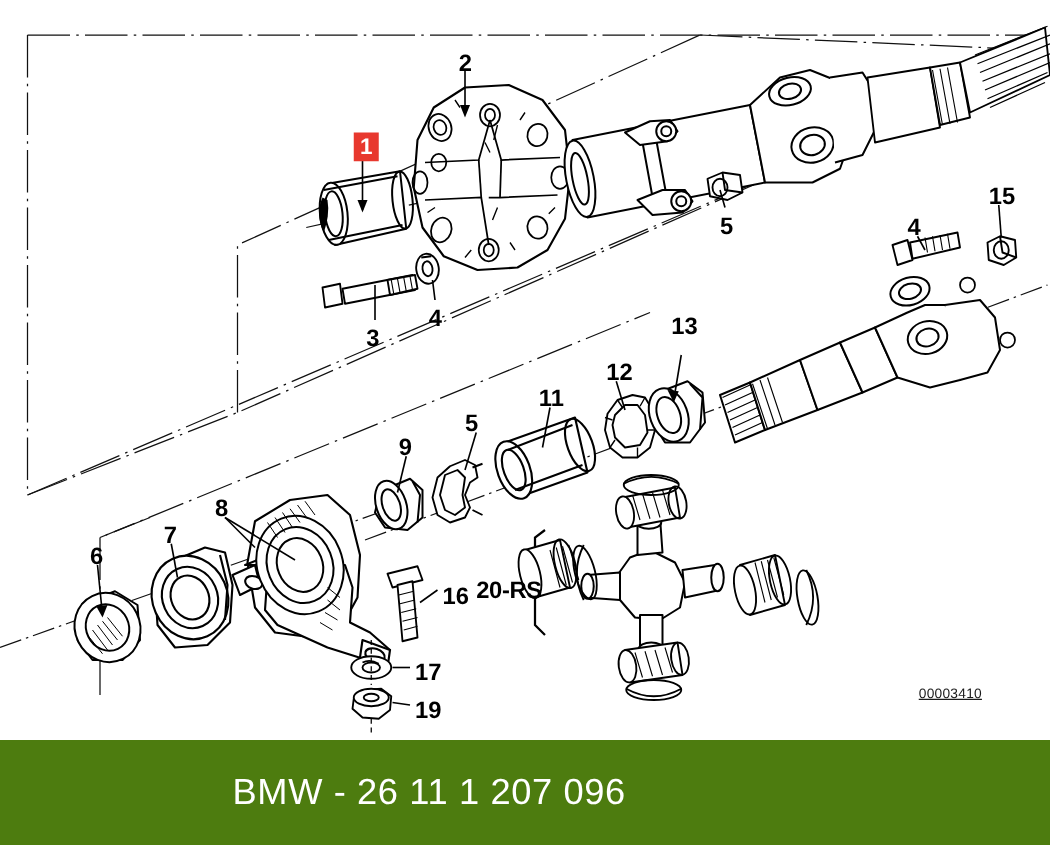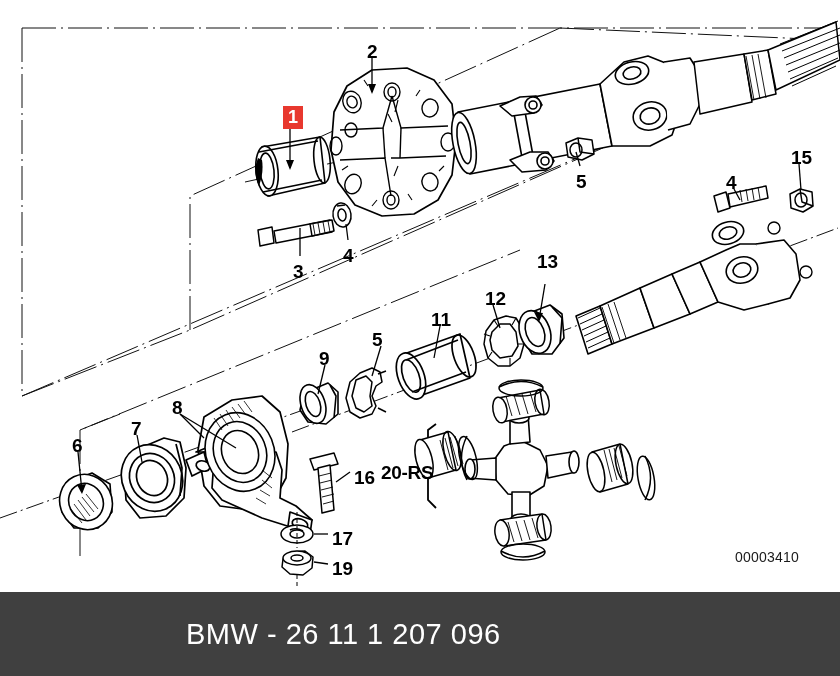--- a/index.html
+++ b/index.html
@@ -54,32 +54,33 @@
   }
   .callout.wide {
     font-size: 19px;
     letter-spacing: -0.3px;
   }
   #drawing-number {
     position: absolute;
     left: 735px;
     top: 549px;
     font-family: "Liberation Sans", sans-serif;
-    font-size: 14px;
+    font-size: 11px;
     color: #1a1a1a;
     letter-spacing: 0.2px;
     white-space: nowrap;
+    text-decoration: underline;
   }
   #footer-bar {
     position: absolute;
     left: 0;
     top: 592px;
     width: 840px;
     height: 84px;
-    background: #404040;
+    background: #4d7c0f;
     display: flex;
     align-items: center;
   }
   #footer-text {
     color: #ffffff;
     font-family: "Liberation Sans", sans-serif;
     font-size: 29px;
     letter-spacing: 0.5px;
     margin-left: 186px;
     white-space: nowrap;

